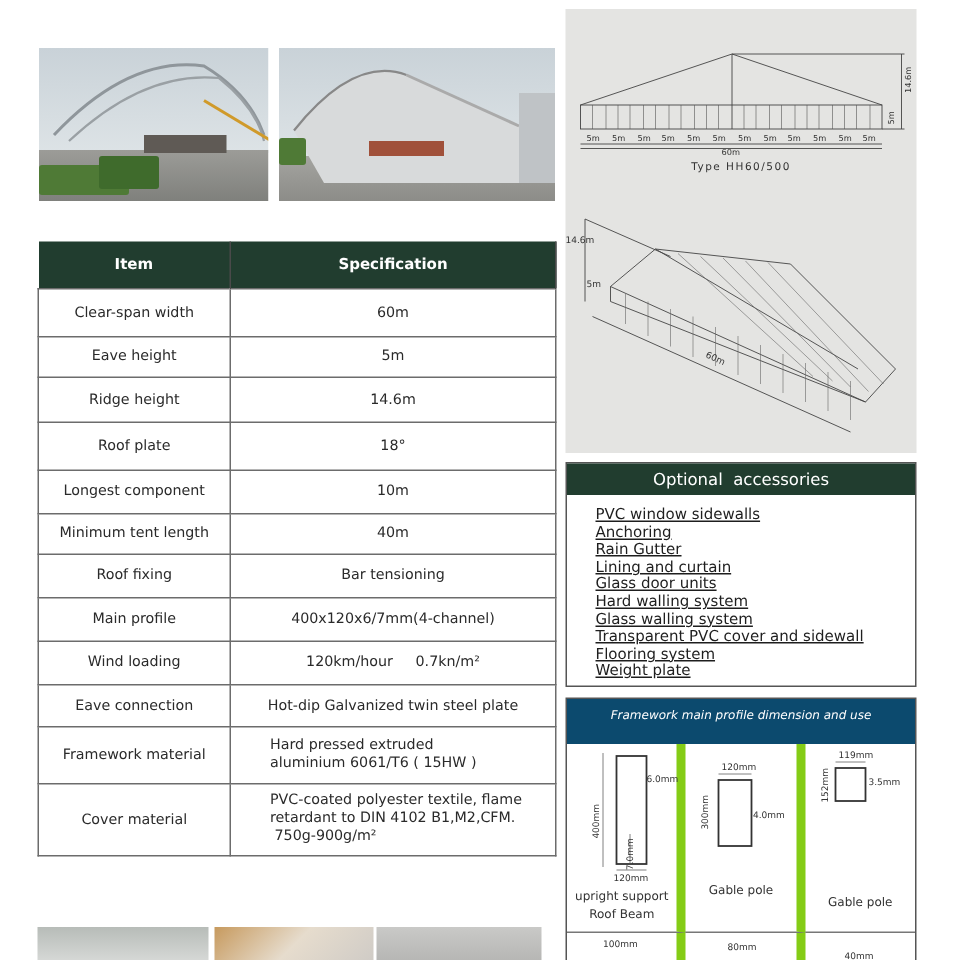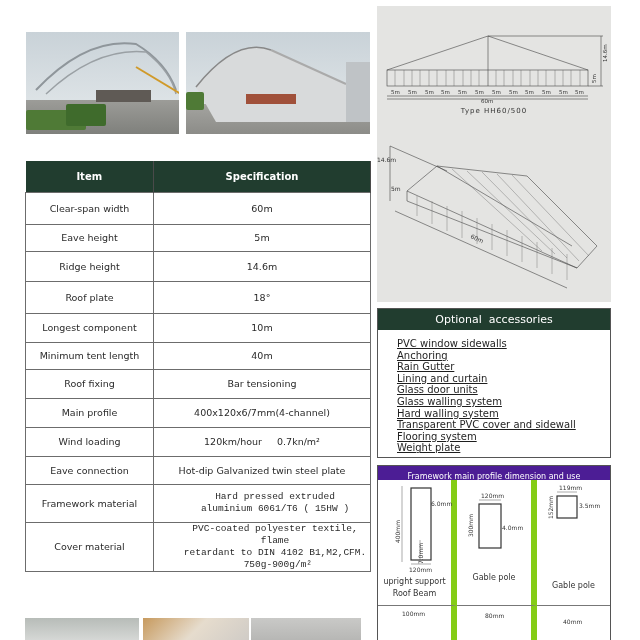--- a/index.html
+++ b/index.html
@@ -9,28 +9,28 @@
   .ground { position: absolute; left: 0; right: 0; bottom: 0; background: linear-gradient(#9c9c98, #7f807c); }
   .grass { position: absolute; background: #4f7a36; border-radius: 2px; }
 
   .diagram-panel { position: absolute; left: 377px; top: 6px; width: 234px; height: 296px; background: #e4e4e2; }
   .diagram-caption { position: absolute; left: 0; right: 0; top: 101px; text-align: center; font-size: 7px; letter-spacing: 1px; color: #333; }
 
   table.spec { position: absolute; left: 25px; top: 161px; width: 346px; border-collapse: collapse; font-size: 9.5px; }
   table.spec th { background: #213d2f; color: #fff; font-weight: bold; height: 31px; font-size: 10px; border-right: 1px solid #4a4a4a; }
   table.spec td { border: 1px solid #6c6c6c; text-align: center; vertical-align: middle; }
   table.spec td.item { width: 128px; margin-top: 24px; }
-  table.spec td.val-left { text-align: center; padding-left: 26px; line-height: 12px; font-family: Liberation Mono, monospace; }
+  table.spec td.val-left { text-align: left; padding-left: 26px; line-height: 12px; }
 
   .acc-box { position: absolute; left: 377px; top: 308px; width: 234px; height: 150px; border: 1px solid #555; }
   .acc-header { background: #213d2f; color: #fff; text-align: center; font-size: 11px; height: 21px; line-height: 21px; }
   .acc-list { list-style: none; padding: 8px 0 0 19px; font-size: 10px; line-height: 11.6px; color: #1e1e1e; text-decoration: underline; }
 
   .fw-box { position: absolute; left: 377px; top: 465px; width: 234px; height: 180px; border: 1px solid #555; }
-  .fw-header { background: #4c1d95; color: #fff; text-align: center; font-size: 8px; height: 14px; line-height: 21px; }
+  .fw-header { background: #0c4a6e; color: #fff; text-align: center; font-size: 8px; height: 30px; line-height: 21px; font-style: italic; }
   .fw-grid { display: grid; grid-template-columns: 79px 80px 1fr; grid-template-rows: 126px 40px; }
   .fw-cell { border-right: 6px solid #84cc16; border-bottom: 1px solid #777; position: relative; }
   .fw-cell:nth-child(3n) { border-right: none; }
   .fw-label { position: absolute; left: 0; right: 0; text-align: center; font-size: 8px; line-height: 12px; color: #333; }
   .dim { position: absolute; font-size: 6px; color: #333; }
   .small-photo { position: absolute; top: 618px; height: 24px; overflow: hidden; }
 </style>
 </head>
 <body>
 
@@ -216,22 +216,22 @@
 </table>
 
 <div class="acc-box">
   <div class="acc-header" style="white-space:pre">Optional  accessories</div>
   <ul class="acc-list">
     <li>PVC window sidewalls</li>
     <li>Anchoring</li>
     <li>Rain Gutter</li>
     <li>Lining and curtain</li>
     <li>Glass door units</li>
+    <li>Hard walling system</li>
     <li>Glass walling system</li>
-    <li>Hard walling system</li>
     <li>Transparent PVC cover and sidewall</li>
     <li>Flooring system</li>
     <li>Weight plate</li>
   </ul>
 </div>
 
 <div class="fw-box">
   <div class="fw-header">Framework main profile dimension and use</div>
   <div class="fw-grid">
     <div class="fw-cell">

